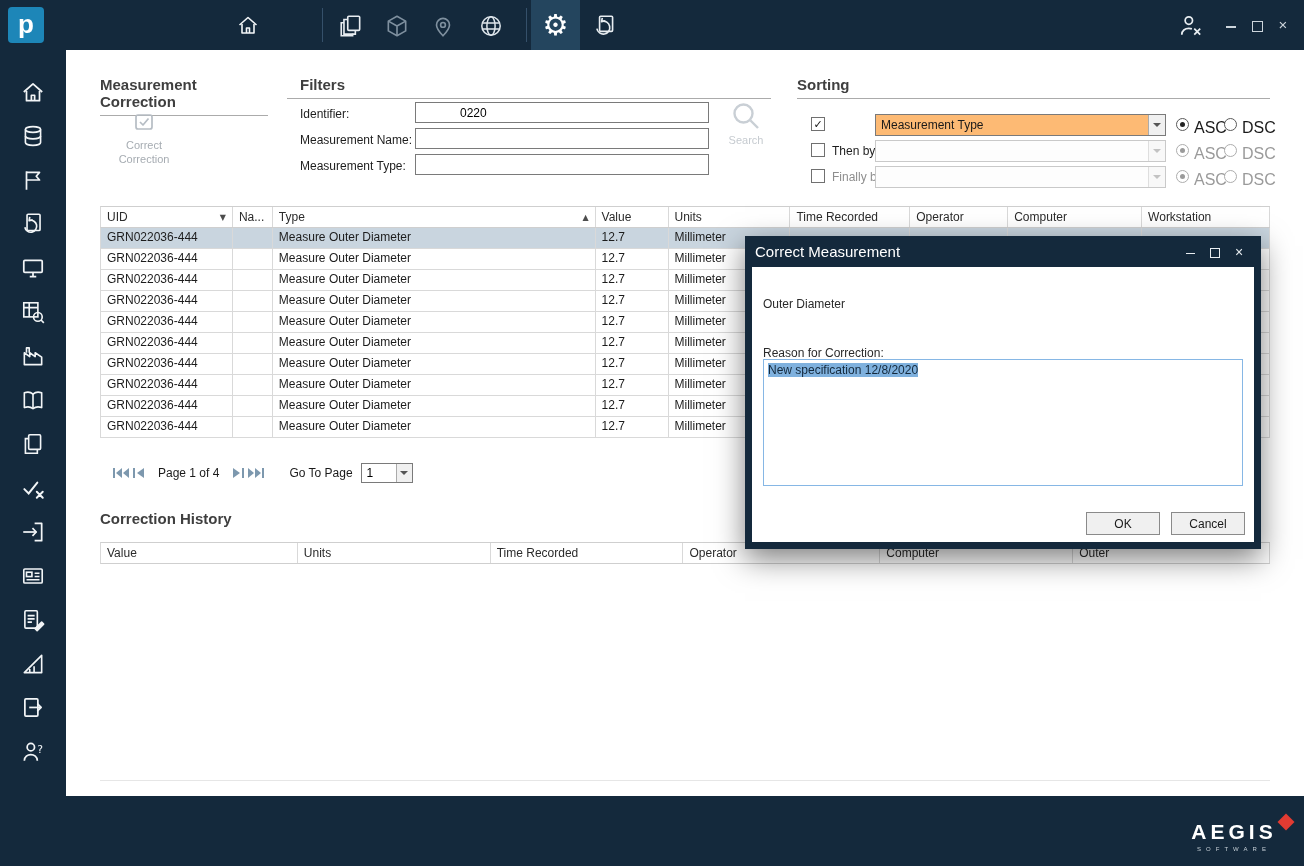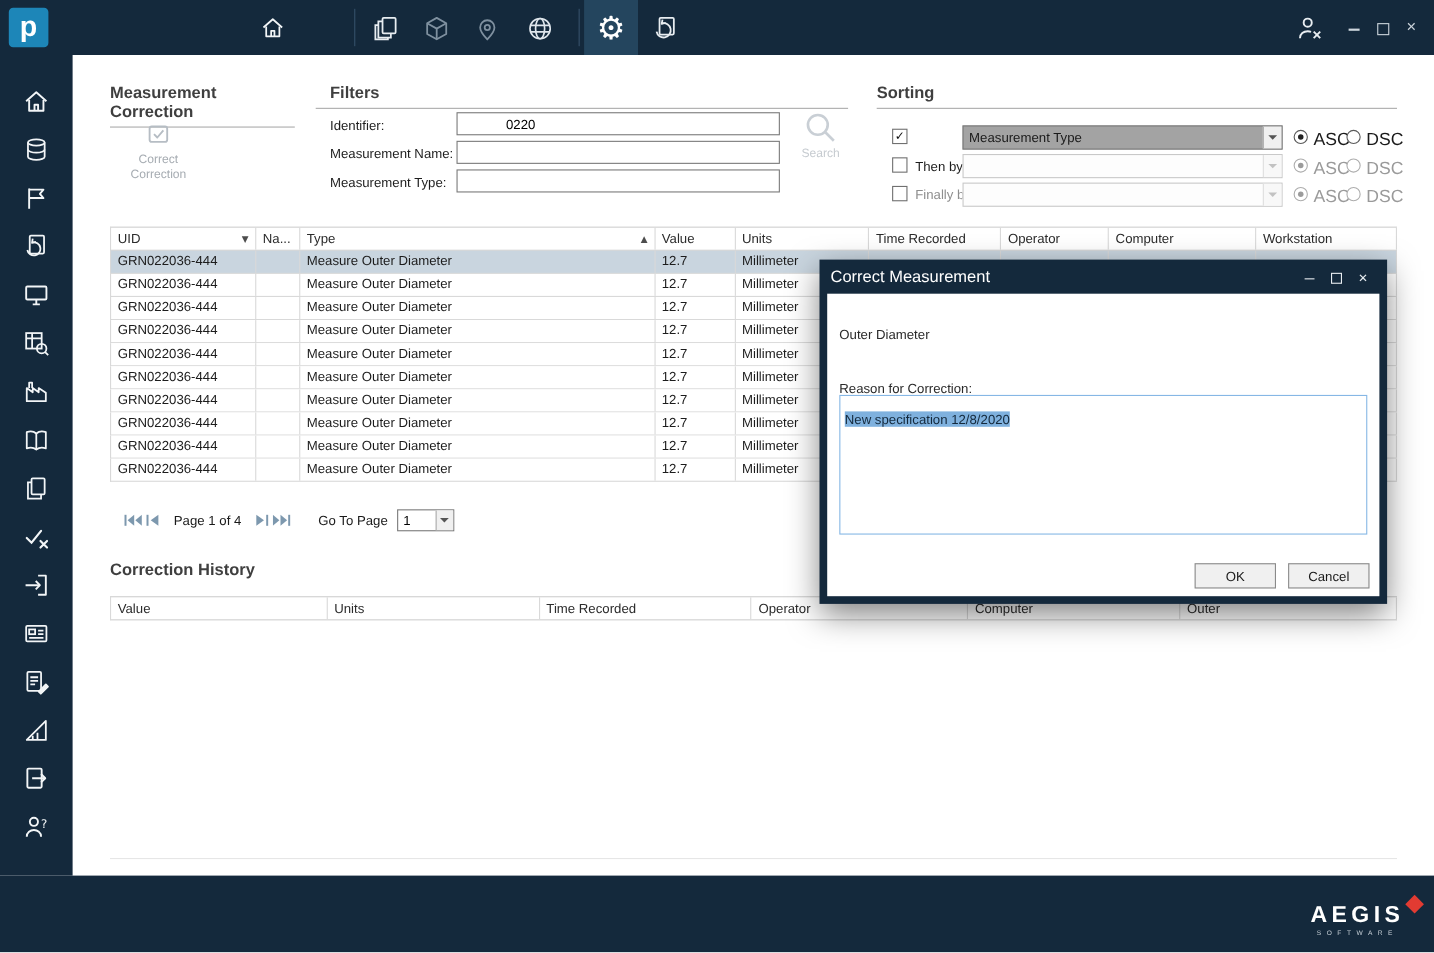--- a/index.html
+++ b/index.html
@@ -48,21 +48,21 @@
   .filters-head { left:221px; top:26px; width:484px; }
   .filters-head span { padding-left:13px; }
   .sorting-head { left:731px; top:26px; width:473px; }
 
   .flabel { position:absolute; font-size:12px; color:#1d1d1d; }
   .tfield { position:absolute; left:349px; width:294px; height:21px; border:1px solid #7a7a7a; font-size:12px; padding:0 5px; font-family:inherit; background:#fff; }
   .search-btn { position:absolute; left:654px; top:50px; width:52px; text-align:center; cursor:default; }
   .search-btn .lbl { font-size:11px; color:#c6cbd0; margin-top:2px; }
 
   .cb { position:absolute; width:14px; height:14px; border:1px solid #707070; background:#fff; font-size:11px; font-weight:bold; line-height:12px; text-align:center; color:#111; }
-  .combo { position:absolute; left:809px; width:291px; height:22px; border:1px solid #7a7a7a; background:#a3a3a3; display:flex; align-items:center; }
+  .combo { position:absolute; left:809px; width:291px; height:22px; border:1px solid #7a7a7a; background:#fdba74; display:flex; align-items:center; }
   .combo .txt { flex:1; padding:0 5px; font-size:12px; color:#1a1a1a; white-space:nowrap; overflow:hidden; }
   .combo .arrow-box { width:17px; align-self:stretch; background:#f0f0f0; border-left:1px solid #ababab; display:flex; align-items:center; justify-content:center; }
   .combo .arrow-box:after { content:""; border:4px solid transparent; border-top-color:#555; margin-top:4px; }
   .combo.disabled { border-color:#c9c9c9; background:#fdfdfd; }
   .combo.disabled .arrow-box { background:#f8f8f8; border-left-color:#dedede; }
   .combo.disabled .arrow-box:after { border-top-color:#c2c2c2; }
 
   .radio { position:absolute; width:13px; height:13px; border:1px solid #5a5a5a; border-radius:50%; background:#fff; }
   .radio.sel:after { content:""; position:absolute; left:3px; top:3px; width:5px; height:5px; border-radius:50%; background:#222; }
   .radio.dis { border-color:#adadad; }
@@ -105,21 +105,21 @@
   .dwb-min:after { content:""; position:absolute; left:1px; top:7px; width:9px; height:1.5px; background:#e8edf1; }
   .dwb-max:after { content:""; position:absolute; left:1px; top:2px; width:8px; height:8px; border:1.3px solid #e8edf1; }
   .dwb-close { color:#e8edf1; font-size:14px; line-height:12px; text-align:center; }
   .dlg-body { position:absolute; left:7px; right:7px; top:31px; bottom:7px; background:#fff; }
   .dlg-label { position:absolute; left:11px; font-size:12px; color:#2a2a2a; }
   .spin-input { position:absolute; left:11px; right:11px; top:47px; height:23px; border:1px solid #7a7a7a; background:#fff; }
   .spin-val { position:absolute; right:22px; top:0; height:21px; line-height:21px; font-size:12px; color:#111; }
   .spinner { position:absolute; right:0; top:0; bottom:0; width:16px; border-left:1px solid #ababab; display:flex; flex-direction:column; }
   .spin-half { flex:1; background:#f0f0f0; font-size:6px; color:#444; text-align:center; line-height:10px; cursor:pointer; }
   .spin-half + .spin-half { border-top:1px solid #ababab; }
-  .reason-box { position:absolute; left:11px; right:11px; top:92px; height:127px; border:1px solid #86b7e5; background:#fff; padding:14px 4px; font-size:12px; }
+  .reason-box { position:absolute; left:11px; right:11px; top:92px; height:127px; border:1px solid #86b7e5; background:#fff; padding:3px 4px; font-size:12px; }
   .sel-text { background:#7fb1de; color:#14293c; }
   .dlg-btn { position:absolute; top:245px; width:74px; height:23px; background:#f0f0f0; border:1px solid #8a8a8a; font-size:12px; color:#1a1a1a; font-family:inherit; cursor:pointer; }
   .dlg-ok { left:334px; }
   .dlg-cancel { left:419px; }
 </style>
 </head>
 <body>
 
 <div class="app">
 

